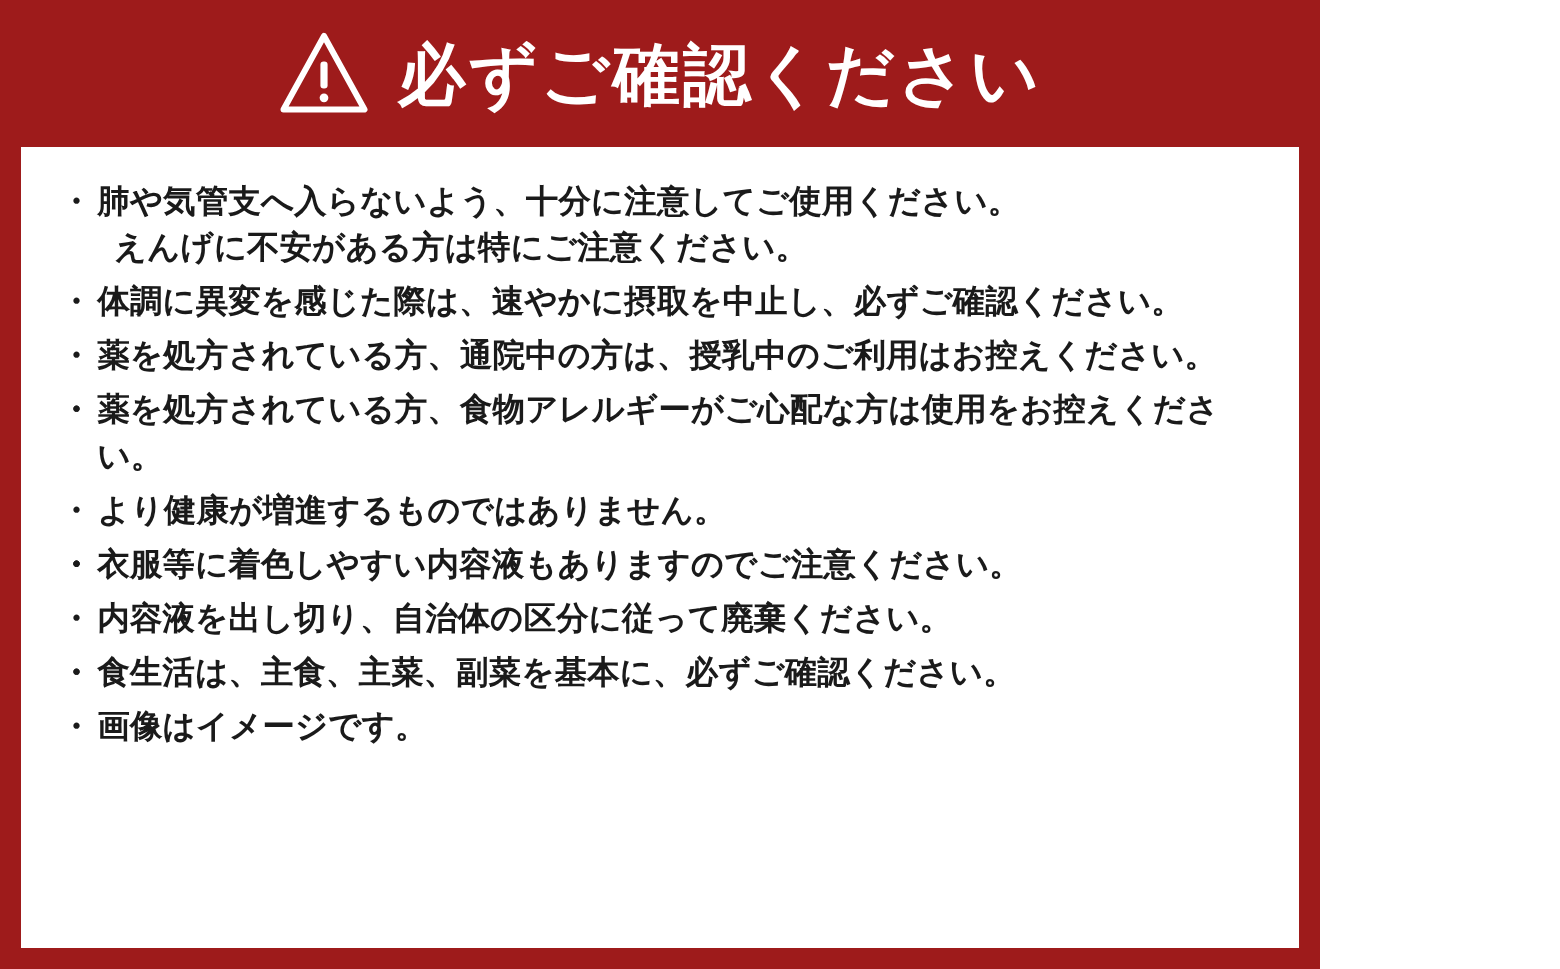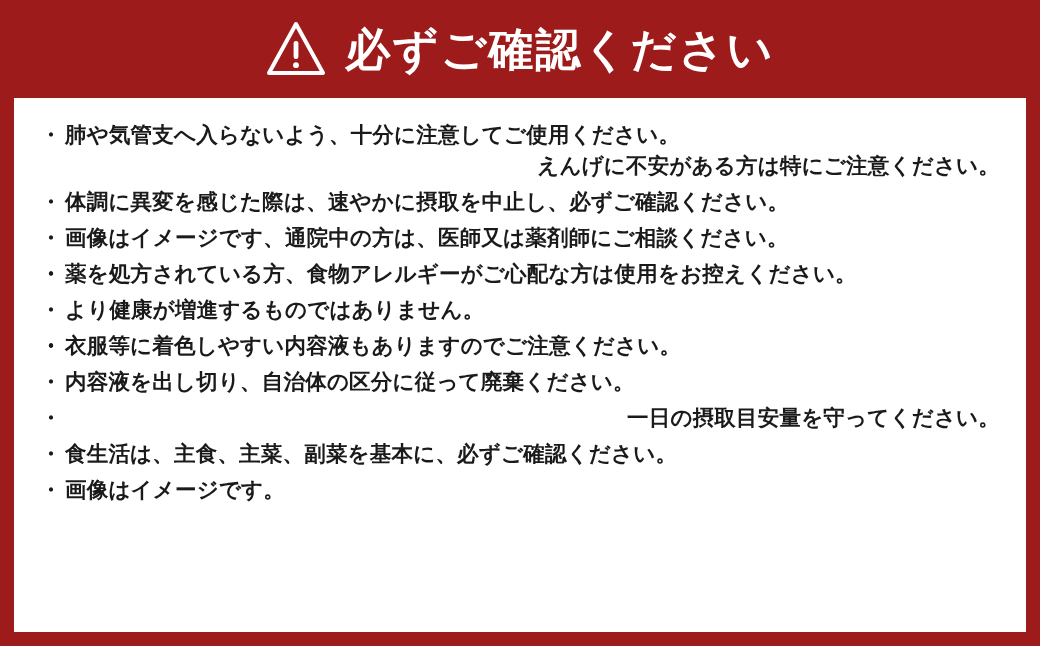--- a/index.html
+++ b/index.html
@@ -10,21 +10,21 @@
     width: 1040px;
     height: 646px;
     background: #ffffff;
     font-family: "DejaVu Sans", "Liberation Sans", sans-serif;
     overflow: hidden;
   }
   .notice-card {
     position: absolute;
     left: 0;
     top: 0;
-    width: 1040px;
+    width: 880px;
     height: 646px;
     background: #9e1b1b;
     box-sizing: border-box;
     display: flex;
     flex-direction: column;
   }
   .notice-header {
     height: 98px;
     flex: 0 0 98px;
     background: #9e1b1b;
@@ -72,21 +72,20 @@
   }
   ul.notice-list li .bullet {
     position: absolute;
     left: 0;
     top: 0;
     font-weight: bold;
   }
   ul.notice-list li .line2 {
     display: block;
     padding-left: 11px;
-    text-align: right;
   }
 </style>
 </head>
 <body>
 
 <div class="notice-card">
 
   <div class="notice-header">
     <span class="warn-icon-wrap">
       <svg class="warn-icon" viewBox="0 0 62 58" xmlns="http://www.w3.org/2000/svg" aria-hidden="true">
@@ -107,21 +106,21 @@
         <span class="line2">えんげに不安がある方は特にご注意ください。</span>
       </li>
 
       <li>
         <span class="bullet">・</span>
         <span>体調に異変を感じた際は、速やかに摂取を中止し、必ずご確認ください。</span>
       </li>
 
       <li>
         <span class="bullet">・</span>
-        <span>画像はイメージです、通院中の方は、医師又は薬剤師にご相談ください。</span>
+        <span>薬を処方されている方、通院中の方は、授乳中のご利用はお控えください。</span>
       </li>
 
       <li>
         <span class="bullet">・</span>
       </li>
 
       <li>
         <span class="bullet">・</span>
         <span>薬を処方されている方、食物アレルギーがご心配な方は使用をお控えください。</span>
       </li>
@@ -144,21 +143,20 @@
         <span>衣服等に着色しやすい内容液もありますのでご注意ください。</span>
       </li>
 
       <li>
         <span class="bullet">・</span>
         <span>内容液を出し切り、自治体の区分に従って廃棄ください。</span>
       </li>
 
       <li>
         <span class="bullet">・</span>
-        <span class="line2">一日の摂取目安量を守ってください。</span>
       </li>
 
       <li>
         <span class="bullet">・</span>
         <span>食生活は、主食、主菜、副菜を基本に、必ずご確認ください。</span>
       </li>
 
       <li>
         <span class="bullet">・</span>
         <span>画像はイメージです。</span>

